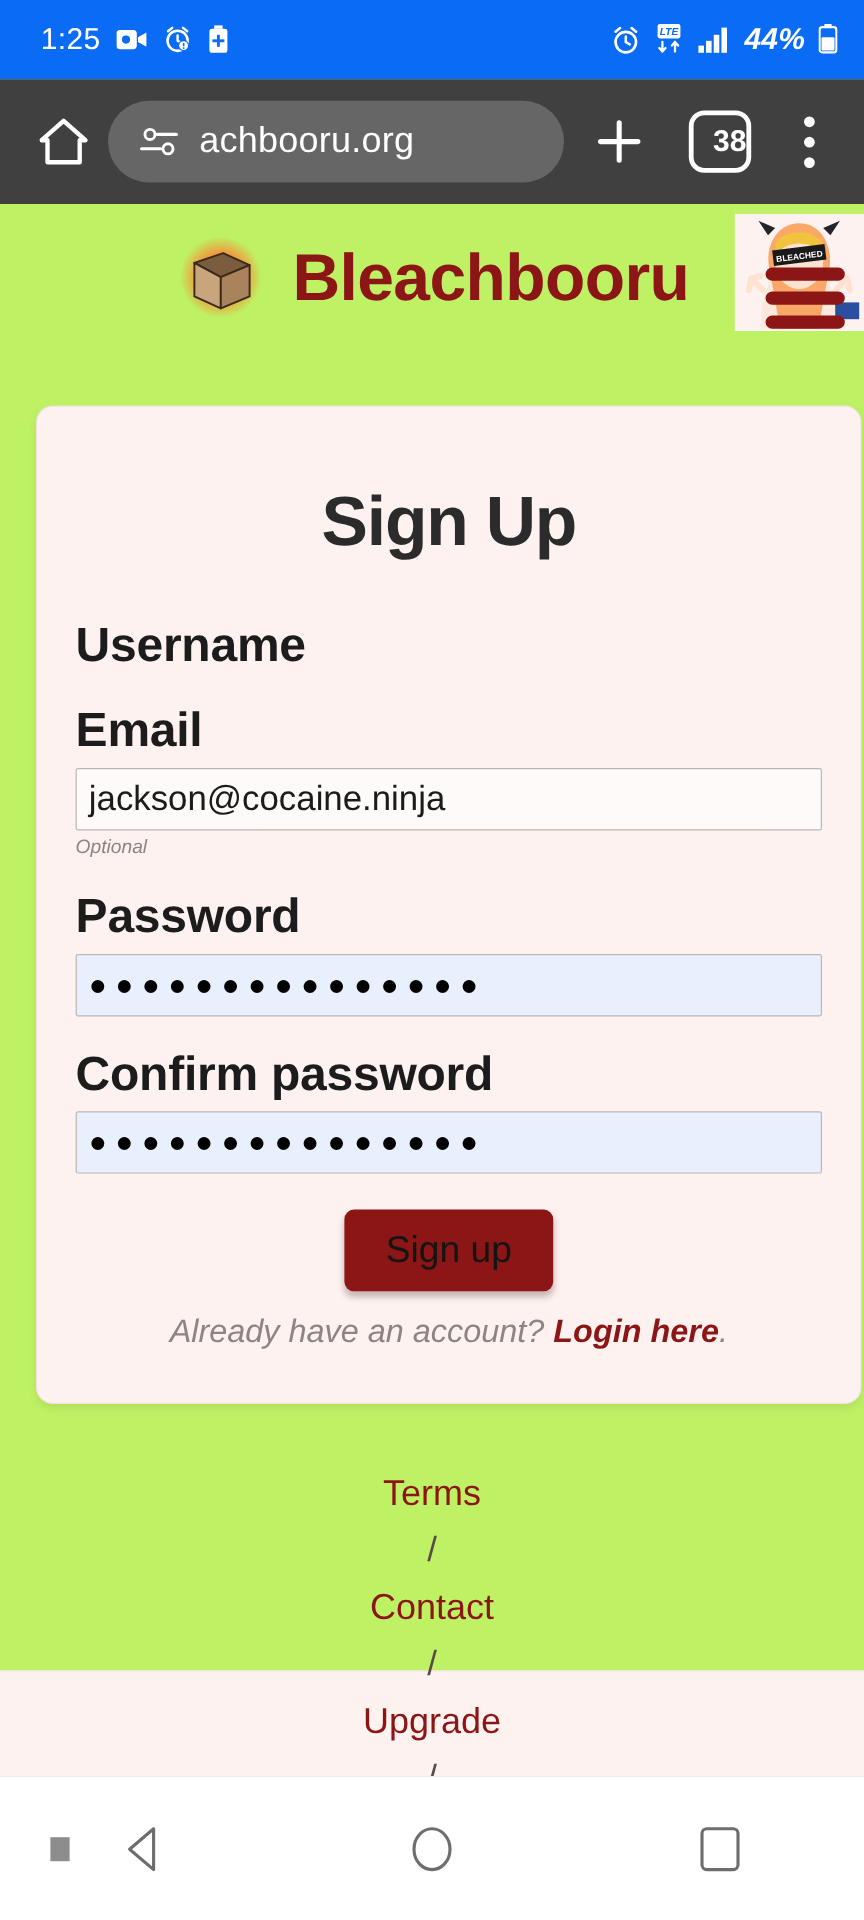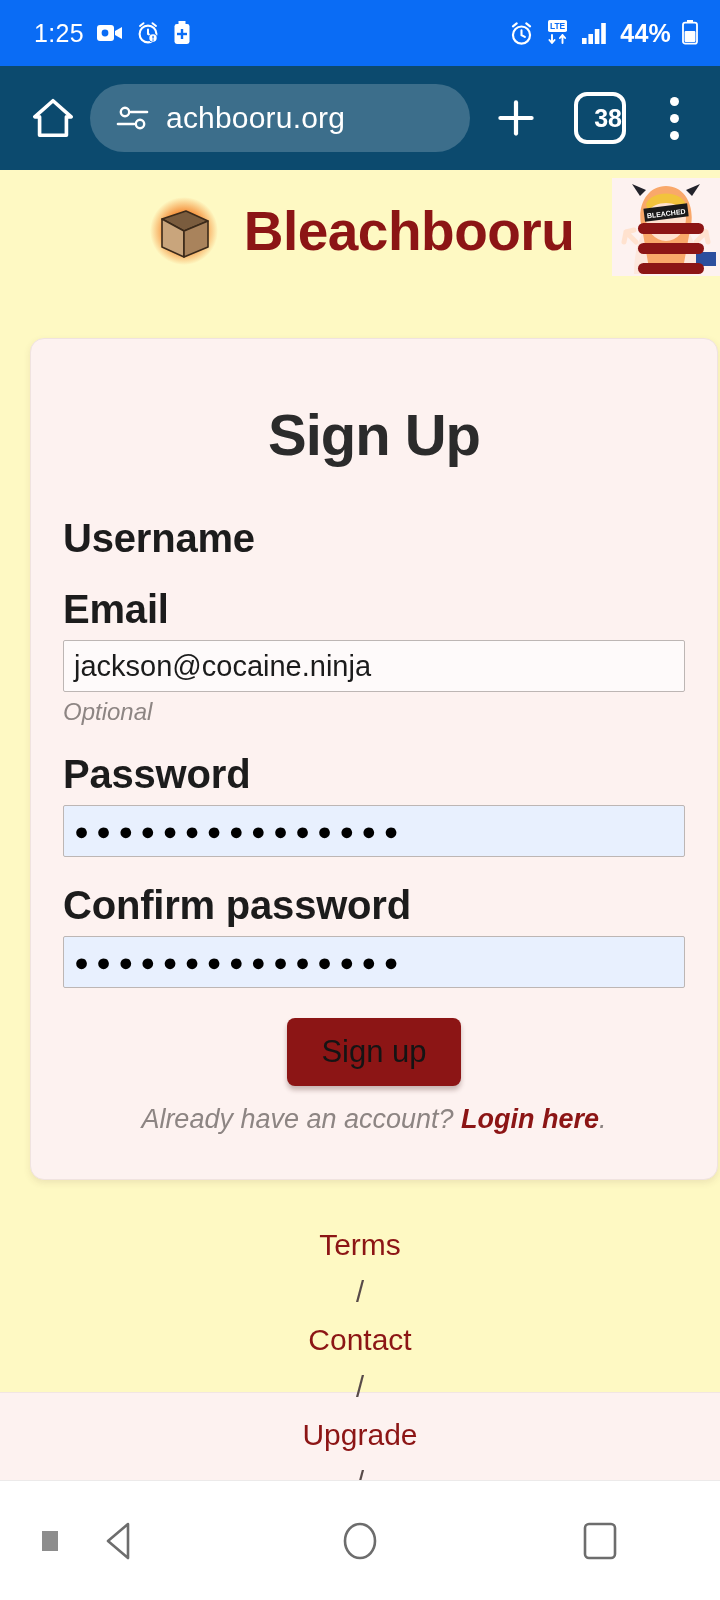--- a/index.html
+++ b/index.html
@@ -11,28 +11,28 @@
   }
   #screen { position: relative; width: 720px; height: 1208px; background: #fdf2f0; }
 
   
   .statusbar {
     height: 66px; background: #0a6cf5;
     display: flex; align-items: center; justify-content: space-between;
     padding: 0 22px 0 34px; color: #ffffff;
   }
   .sb-left { display: flex; align-items: center; gap: 13px; }
-  .sb-right { display: flex; align-items: center; gap: 11px; }
+  .sb-right { display: flex; align-items: center; gap: 11px; font-style: italic; }
   .sb-time { font-size: 25px; font-weight: 500; letter-spacing: .3px; }
   .sb-pct { font-size: 25px; font-weight: 600; letter-spacing: .2px; }
   .ico { display: inline-flex; align-items: center; justify-content: center; }
 
   
   .browserbar {
-    height: 104px; background: #0c4a6e;
+    height: 104px; background: #404040;
     display: flex; align-items: center; padding: 0 24px 0 20px; gap: 4px;
   }
   .home-btn { width: 66px; height: 66px; display:flex; align-items:center; justify-content:center; }
   .urlpill {
     flex: 1; height: 68px; background: rgba(255,255,255,0.20);
     border-radius: 34px; display: flex; align-items: center;
     padding: 0 26px; gap: 16px; margin-right: 10px; min-width: 0;
   }
   .url-text {
     color: #ffffff; font-size: 30px; font-weight: 500; letter-spacing: .2px;
@@ -42,21 +42,21 @@
   .tabs-btn {
     width: 52px; height: 52px; border: 4px solid #fff; border-radius: 13px;
     display: flex; align-items: center; justify-content: flex-end;
     color: #fff; font-size: 25px; font-weight: 700; margin: 0 22px;
   }
   .kebab { width: 44px; height: 64px; display:flex; flex-direction:column;
            align-items:center; justify-content:center; gap: 8px; }
   .kebab i { width: 9px; height: 9px; background: #fff; border-radius: 50%; display:block; }
 
   
-  .page { position: relative; height: 1310px; background: #fef9c3; overflow: hidden; }
+  .page { position: relative; height: 1310px; background: #bef264; overflow: hidden; }
 
   .site-header {
     height: 115px; display: flex; align-items: center; justify-content: center;
     position: relative; padding-top: 6px;
   }
   .brand { display: flex; align-items: center; gap: 22px; }
   .brand-title {
     font-size: 55px; font-weight: 700; color: #8c1515; letter-spacing: -0.5px;
     font-family: "Liberation Sans", sans-serif;
   }
@@ -85,21 +85,21 @@
     display: block; letter-spacing: -0.2px;
   }
   .input {
     width: 100%; height: 52px; border: 1px solid #bdb6b4; border-radius: 2px;
     background: #fefafa; color: #1b1b1b; font-size: 29px;
     padding: 0 10px; line-height: 50px; white-space: nowrap; overflow: hidden;
     font-family: "Liberation Sans", sans-serif;
   }
   .input.autofill { background: #e8f0fe; }
   .dots { letter-spacing: 7px; font-size: 25px; color: #000; }
-  .hint { font-size: 24px; color: #8d8583; font-style: italic; margin-top: 6px; display:block; }
+  .hint { font-size: 16px; color: #8d8583; font-style: italic; margin-top: 6px; display:block; }
 
   .btn-row { display: flex; justify-content: center; margin: 30px 0 18px; }
   .signup-btn {
     background: #8c1515; color: #141414; border: none; border-radius: 8px;
     font-size: 31px; padding: 16px 34px; cursor: pointer;
     box-shadow: 0 4px 5px rgba(60,20,18,0.28);
     font-family: "Liberation Sans", sans-serif;
   }
   .login-line {
     text-align: center; font-size: 27px; color: #8d8583; font-style: italic;

